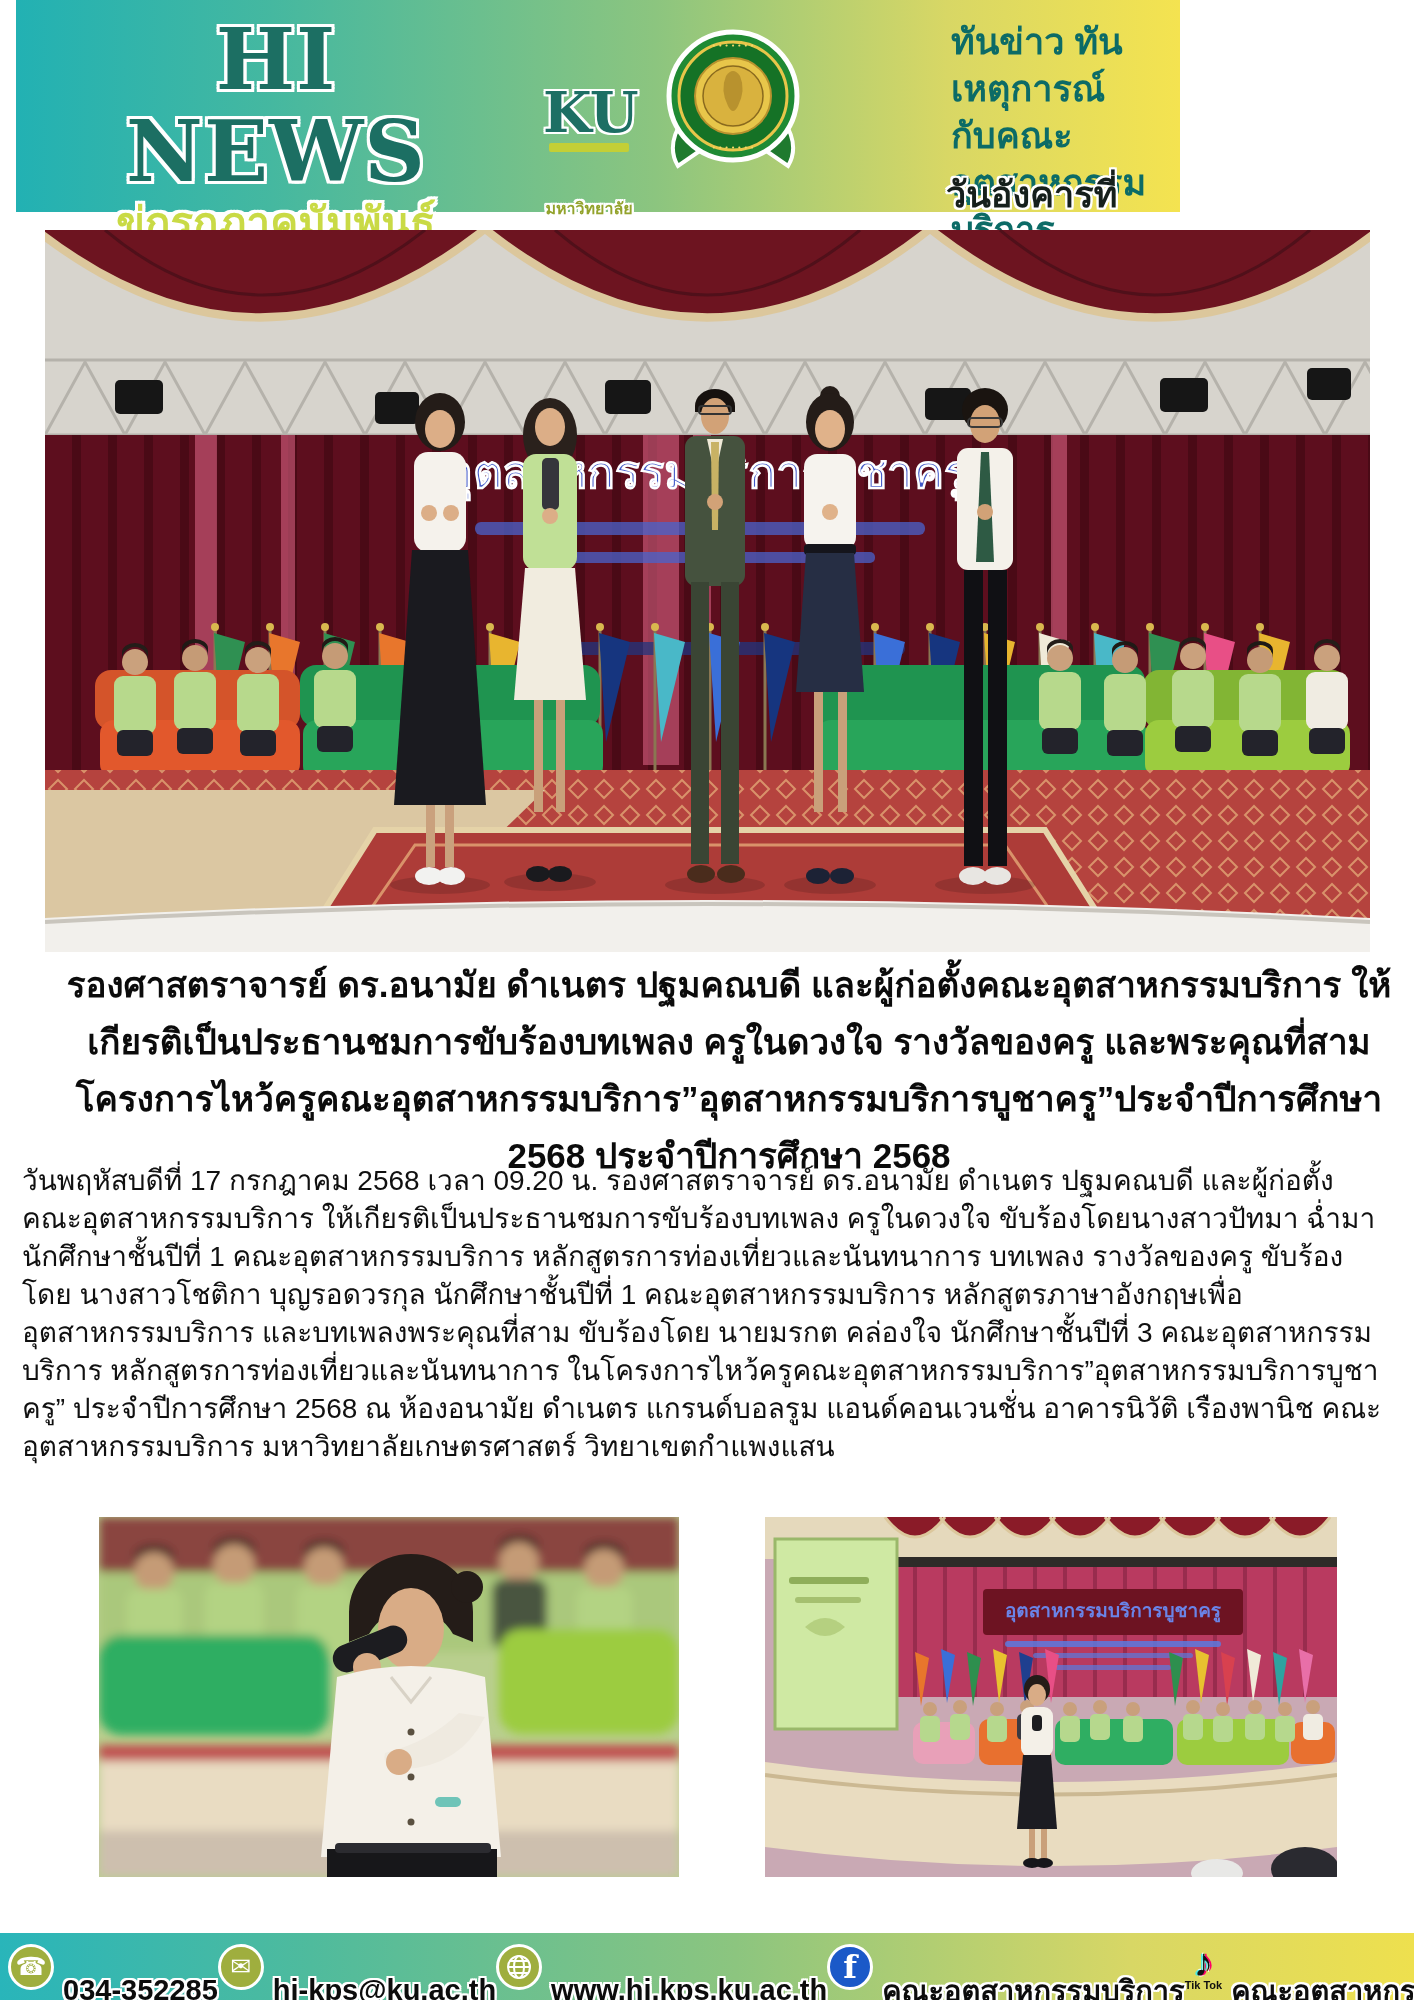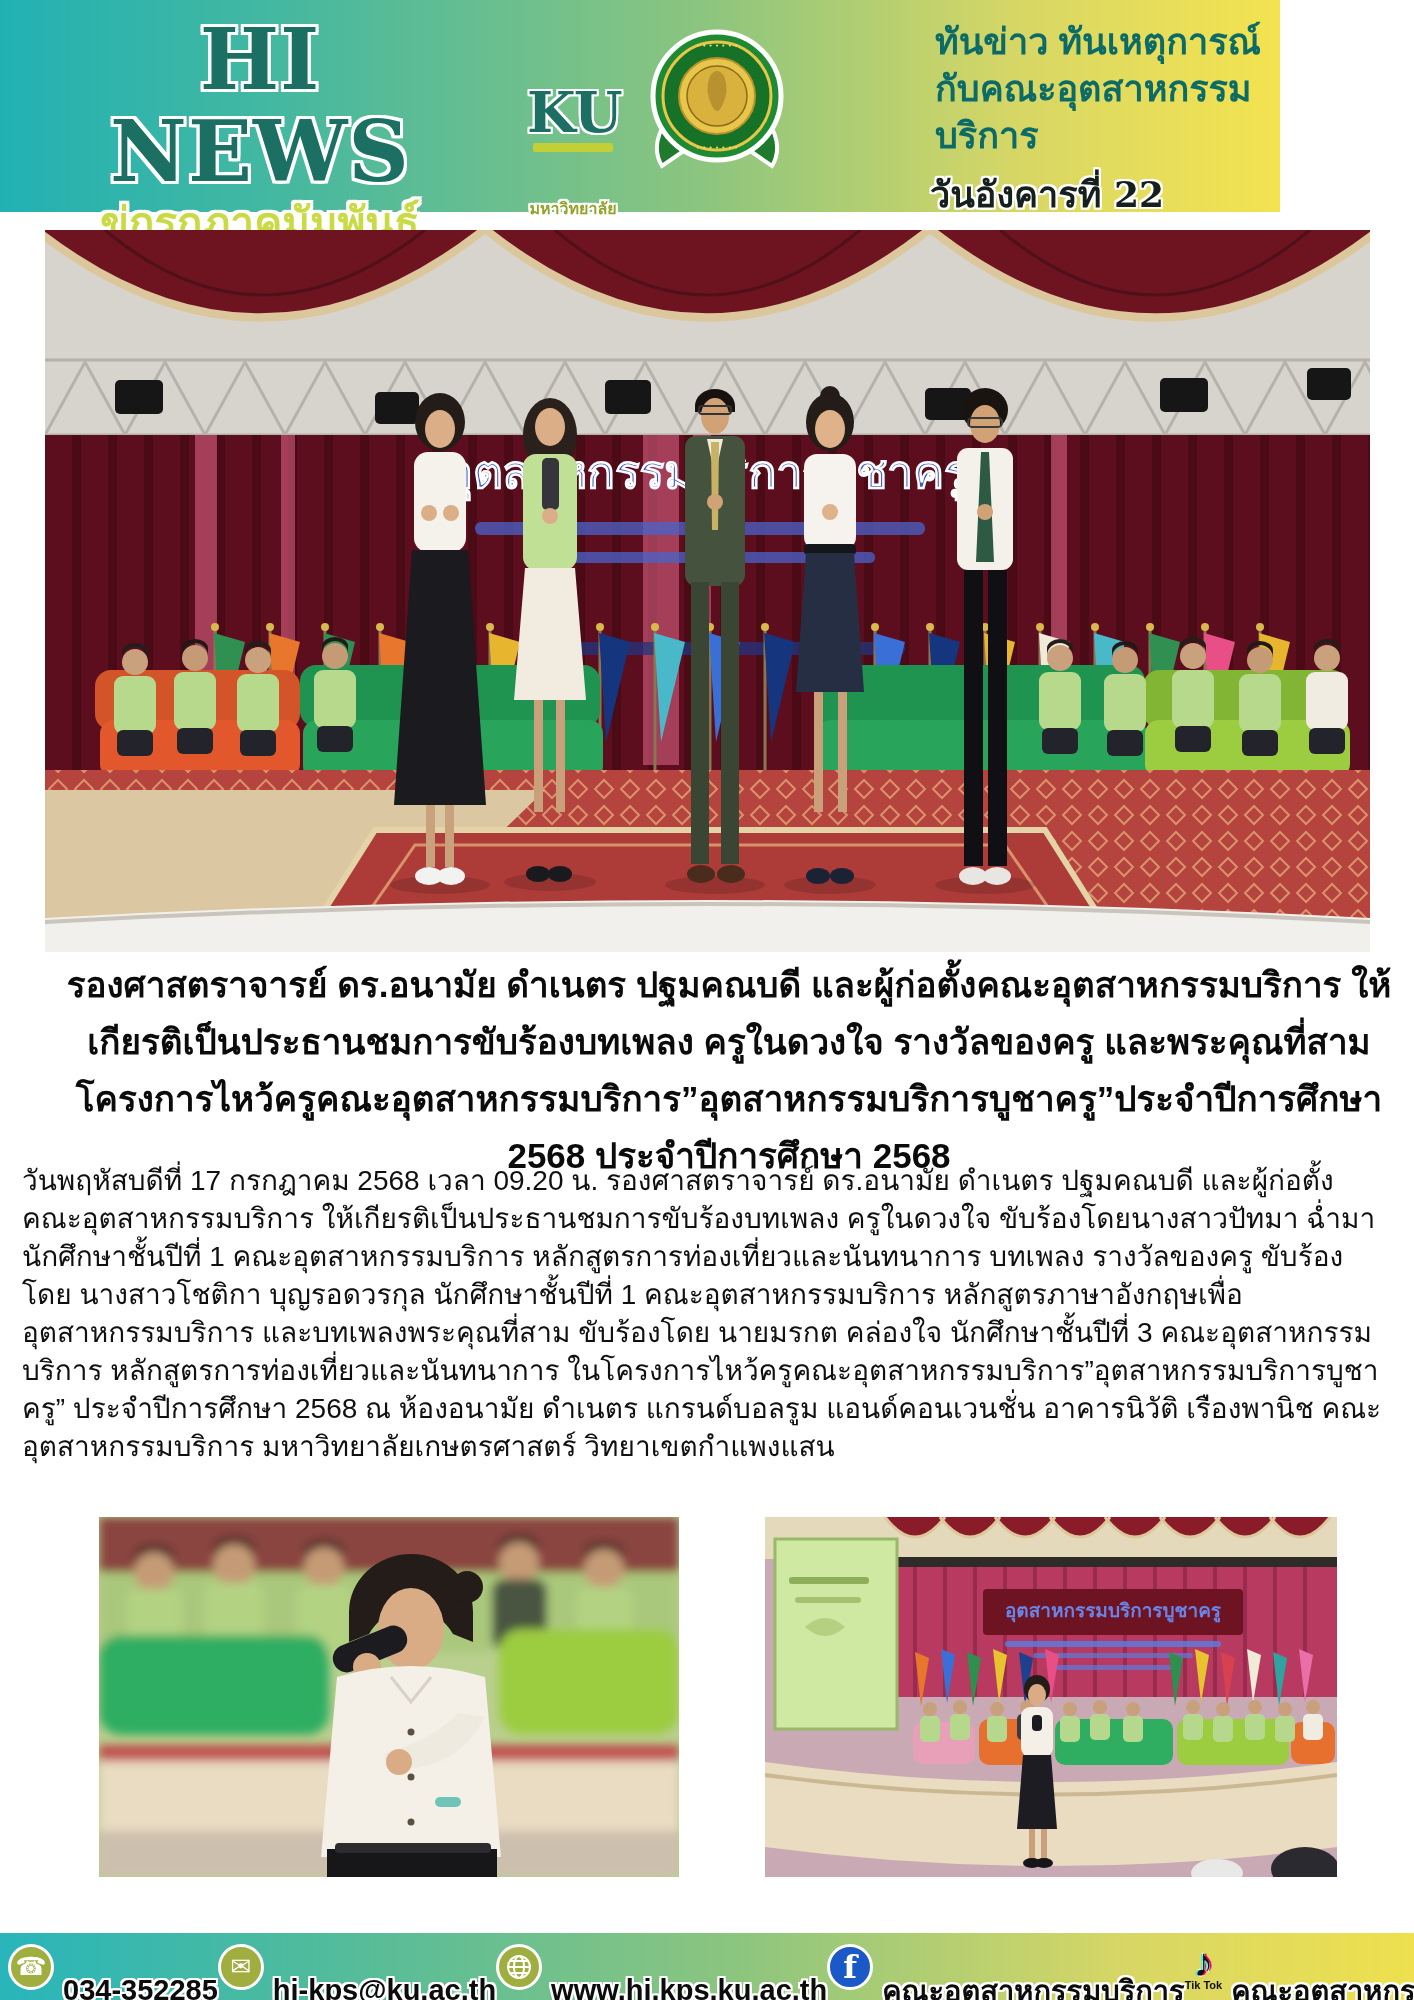--- a/index.html
+++ b/index.html
@@ -1,20 +1,20 @@
 <!DOCTYPE html>
 <html><head>
 <meta charset="utf-8">
 <style>
   html,body{margin:0;padding:0;background:#888;}
   .page{position:relative;width:1414px;height:2000px;background:#ffffff;overflow:hidden;
         font-family:"Liberation Sans","DejaVu Sans",sans-serif;margin:0 auto;}
 
   
-  .header{position:absolute;left:0;top:0;width:1280px;height:212px;
+  .header{position:absolute;left:16px;top:0;width:1164px;height:212px;
           background:linear-gradient(90deg,#22b1b3 0%,#45b8a0 22%,#8cc57f 55%,#d8d765 80%,#f4e350 100%);}
   .ow2{text-shadow:-2px -2px 0 #fff,2px -2px 0 #fff,-2px 2px 0 #fff,2px 2px 0 #fff,-2px 0 0 #fff,2px 0 0 #fff,0 -2px 0 #fff,0 2px 0 #fff;margin-top:48px;}
   .ow3{text-shadow:-3px -3px 0 #fff,3px -3px 0 #fff,-3px 3px 0 #fff,3px 3px 0 #fff,-3px 0 0 #fff,3px 0 0 #fff,0 -3px 0 #fff,0 3px 0 #fff;}
   .brand{position:absolute;left:40px;top:14px;width:440px;text-align:center;}
   .brand-title{font-family:"DejaVu Serif","Liberation Serif",serif;font-weight:bold;font-size:84px;
                line-height:92px;color:#1c6f63;letter-spacing:1px;}
   .brand-sub{font-size:42px;font-weight:bold;color:#c9da45;line-height:50px;margin-top:0px;}
   .ku-logo{position:absolute;left:527px;top:36px;width:92px;text-align:center;}
   .ku-abbr{font-family:"DejaVu Serif","Liberation Serif",serif;font-size:56px;line-height:56px;font-weight:bold;color:#1d6f64;}
   .ku-bar{width:80px;height:9px;background:#c3cf36;margin:3px auto 4px auto;border-radius:2px;}

